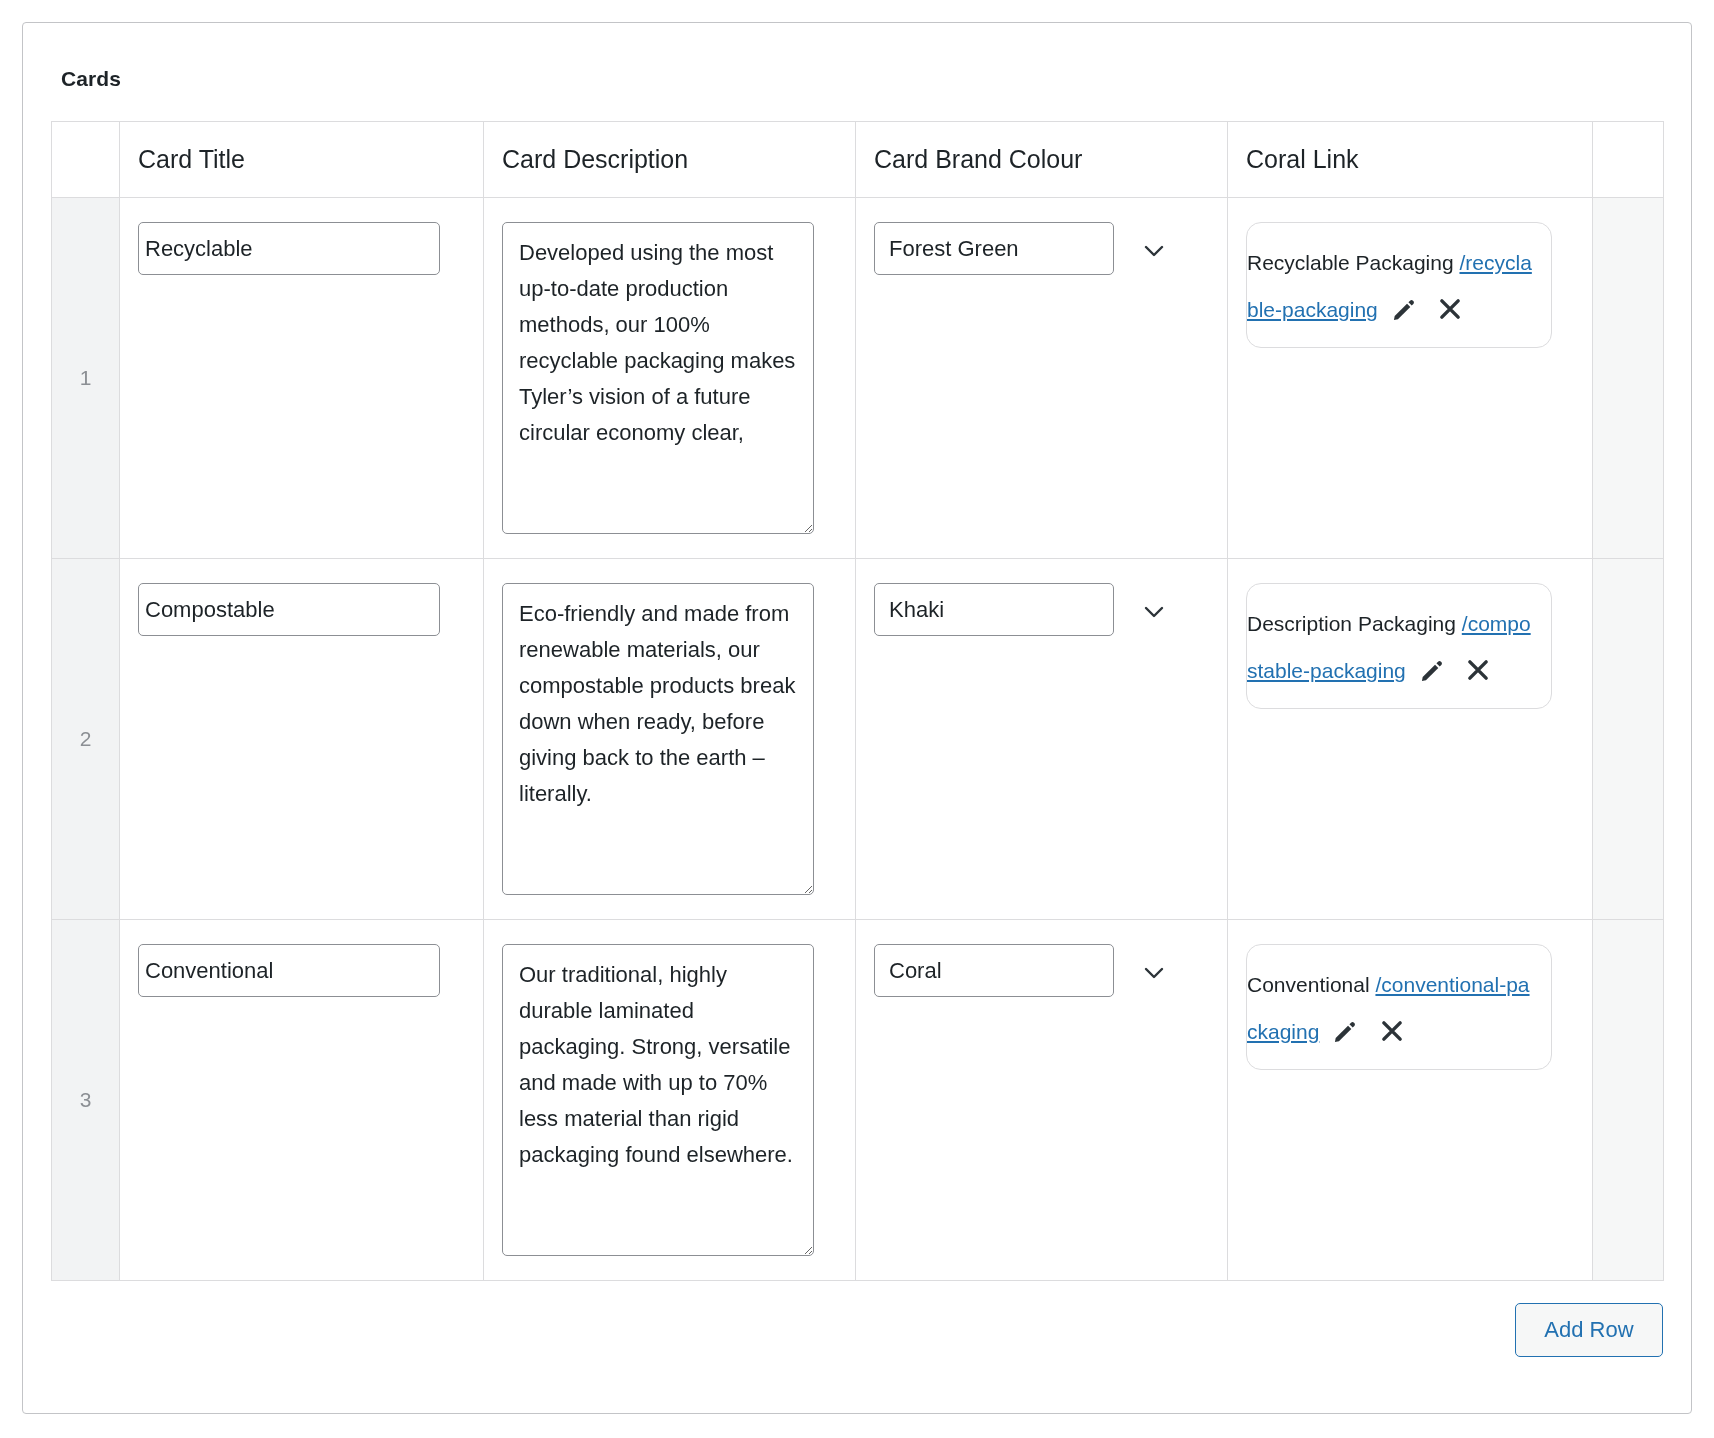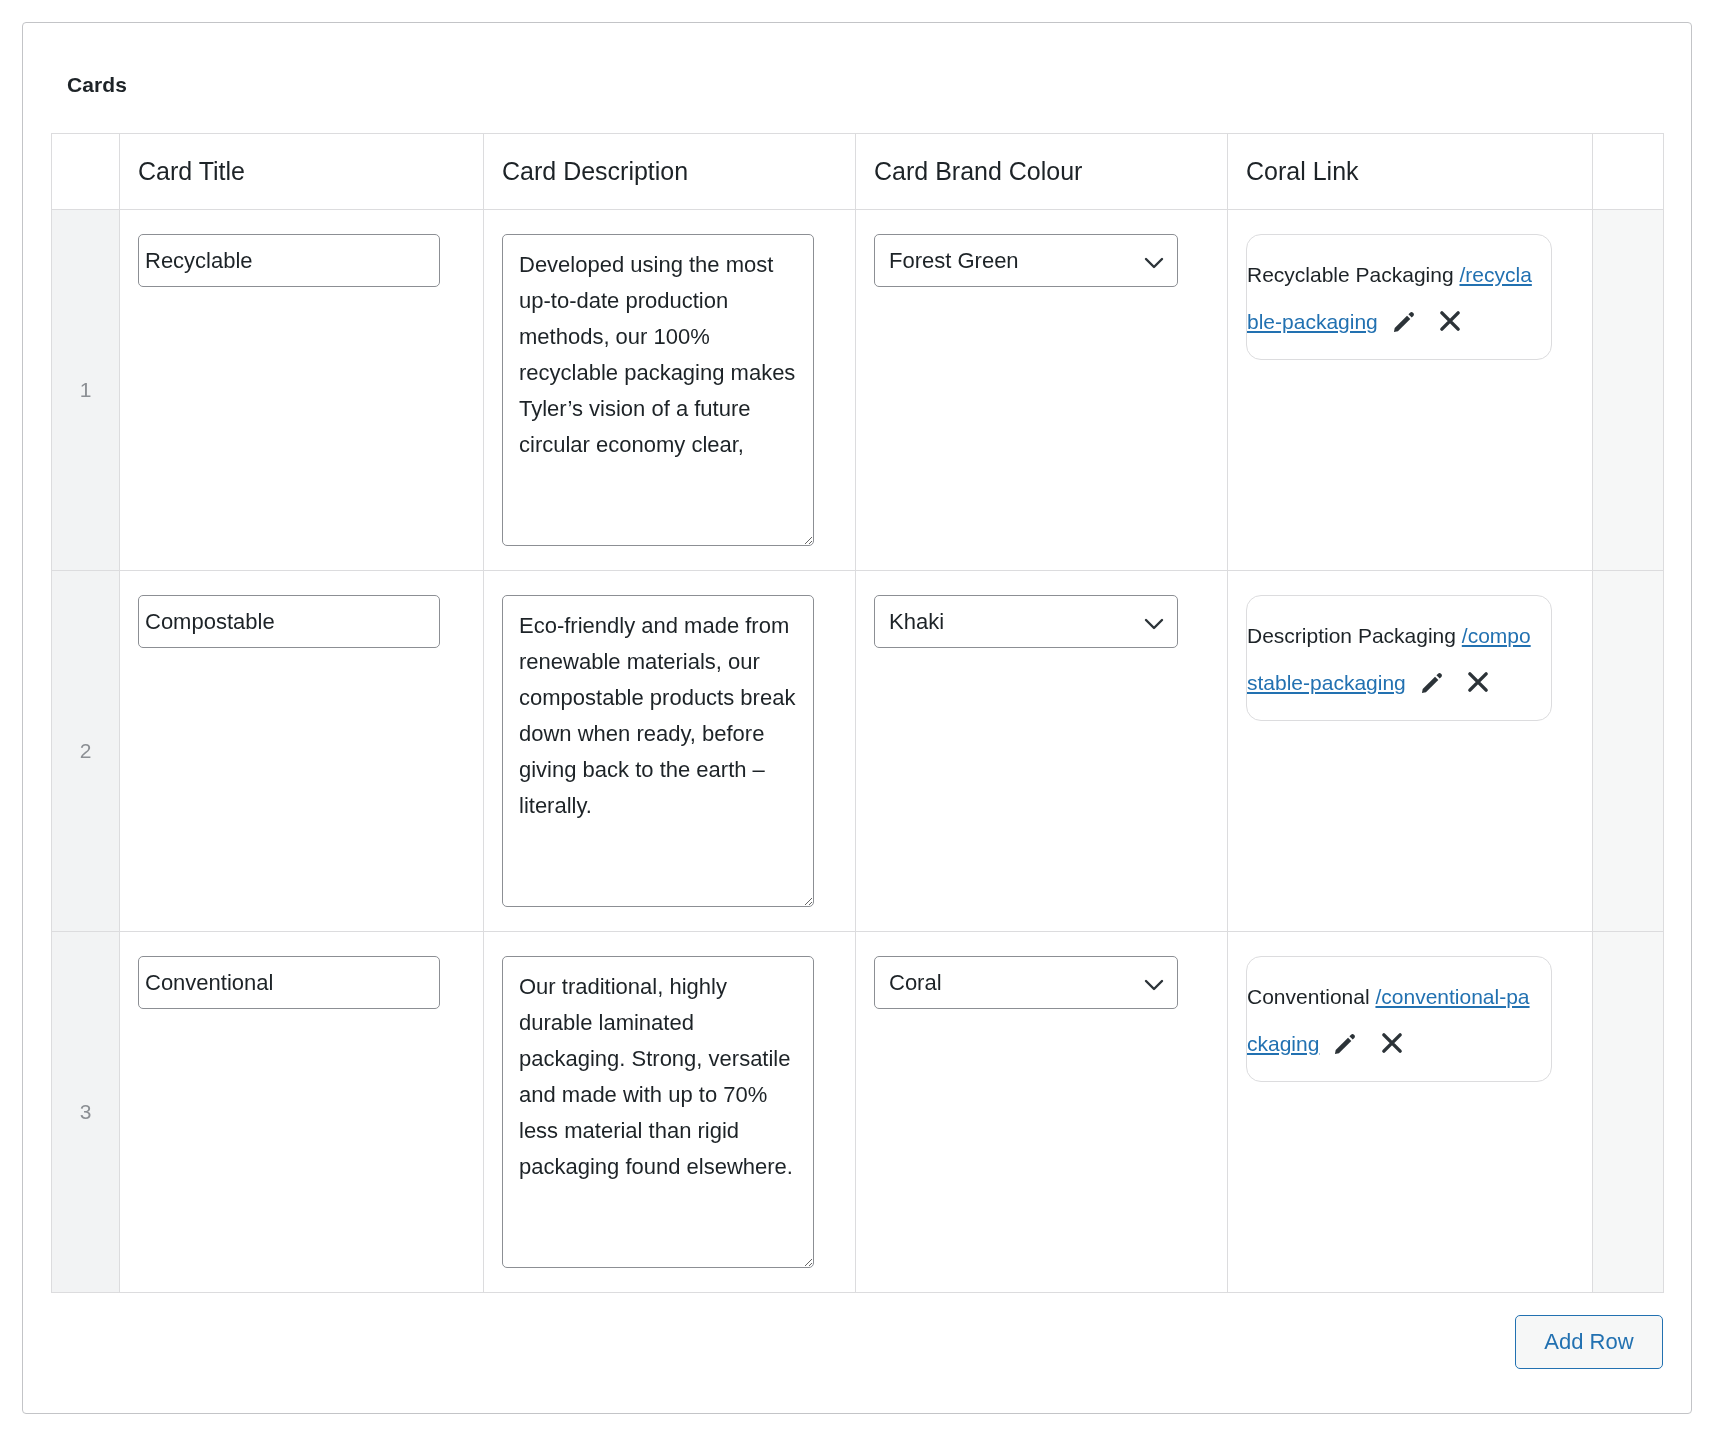--- a/index.html
+++ b/index.html
@@ -23,21 +23,21 @@
     height: 1392px;
     border: 1px solid #c3c4c7;
     border-radius: 4px;
     background: #fff;
     padding: 0 28px;
   }
   .panel-title {
     font-size: 21px;
     font-weight: 700;
     color: #1d2327;
-    margin: 14px;
+    margin: 8px;
     padding: 36px 0 22px 2px;
     letter-spacing: 0.1px;
   }
   table.repeater {
     width: 1612px;
     border-collapse: collapse;
     table-layout: fixed;
     border: 1px solid #dcdcde;
   }
   table.repeater col.c-order  { width: 68px; }
@@ -104,21 +104,21 @@
     outline: none;
     overflow: hidden;
     display: block;
   }
   textarea.r1 { height: 312px; }
   textarea.r2 { height: 312px; }
   textarea.r3 { height: 312px; }
 
   .sel-wrap { position: relative; width: 304px; }
   select.brand {
-    width: 304px;
+    width: 240px;
     height: 53px;
     font-size: 22px;
     font-family: "Liberation Sans", "DejaVu Sans", sans-serif;
     color: #1d2327;
     padding: 4px 42px 4px 14px;
     border: 1px solid #8c8f94;
     border-radius: 5px;
     background: #fff;
     -webkit-appearance: none;
     -moz-appearance: none;

